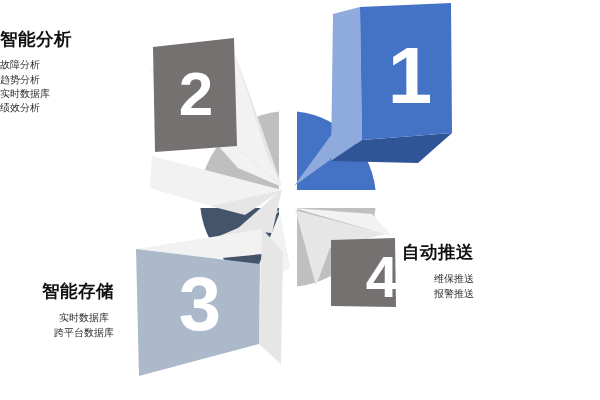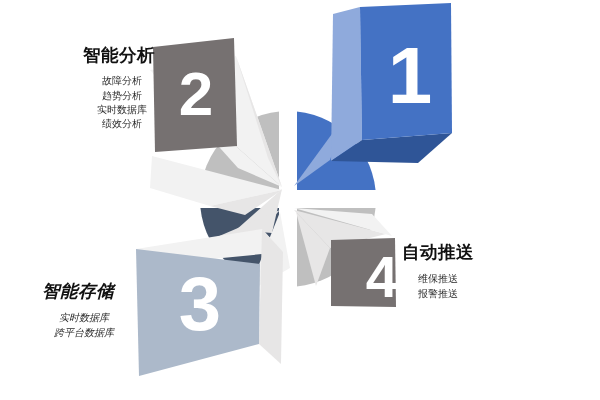--- a/index.html
+++ b/index.html
@@ -46,31 +46,31 @@
     margin-top: 6px;
   }
   .label-lines div { white-space: nowrap; }
 
   
   #block-1 { left: 466px; top: 34px; text-align: left; }
   #block-1 .label-title { font-size: 17.5px; }
   #block-1 .label-lines { margin-top: 9px; line-height: 1.45; }
 
   
-  #block-2 { left: 0px; top: 44px; width: 148px; text-align: center; padding-left: 48px; }
+  #block-2 { left: 0px; top: 28px; width: 148px; text-align: left; }
   #block-2 .label-title { font-size: 17.5px; padding-right: 6px; }
   #block-2 .label-lines { margin-top: 8px; line-height: 1.42; }
 
   
-  #block-3 { left: 0px; top: 280px; width: 156px; text-align: center; font-style: italic; }
+  #block-3 { left: 0px; top: 280px; width: 156px; text-align: center; }
   #block-3 .label-title { font-size: 17.5px; }
   #block-3 .label-lines { margin-top: 9px; line-height: 1.45; margin-left: 12px; }
 
   
-  #block-4 { left: 402px; top: 241px; text-align: center; }
+  #block-4 { left: 402px; top: 241px; text-align: right; }
   #block-4 .label-title { font-size: 17.5px; }
   #block-4 .label-lines { margin-top: 9px; line-height: 1.45; }
 
   .num {
     font-family: "Liberation Sans", "DejaVu Sans", sans-serif;
     font-weight: bold;
     fill: #ffffff;
   }
 </style>
 </head>

